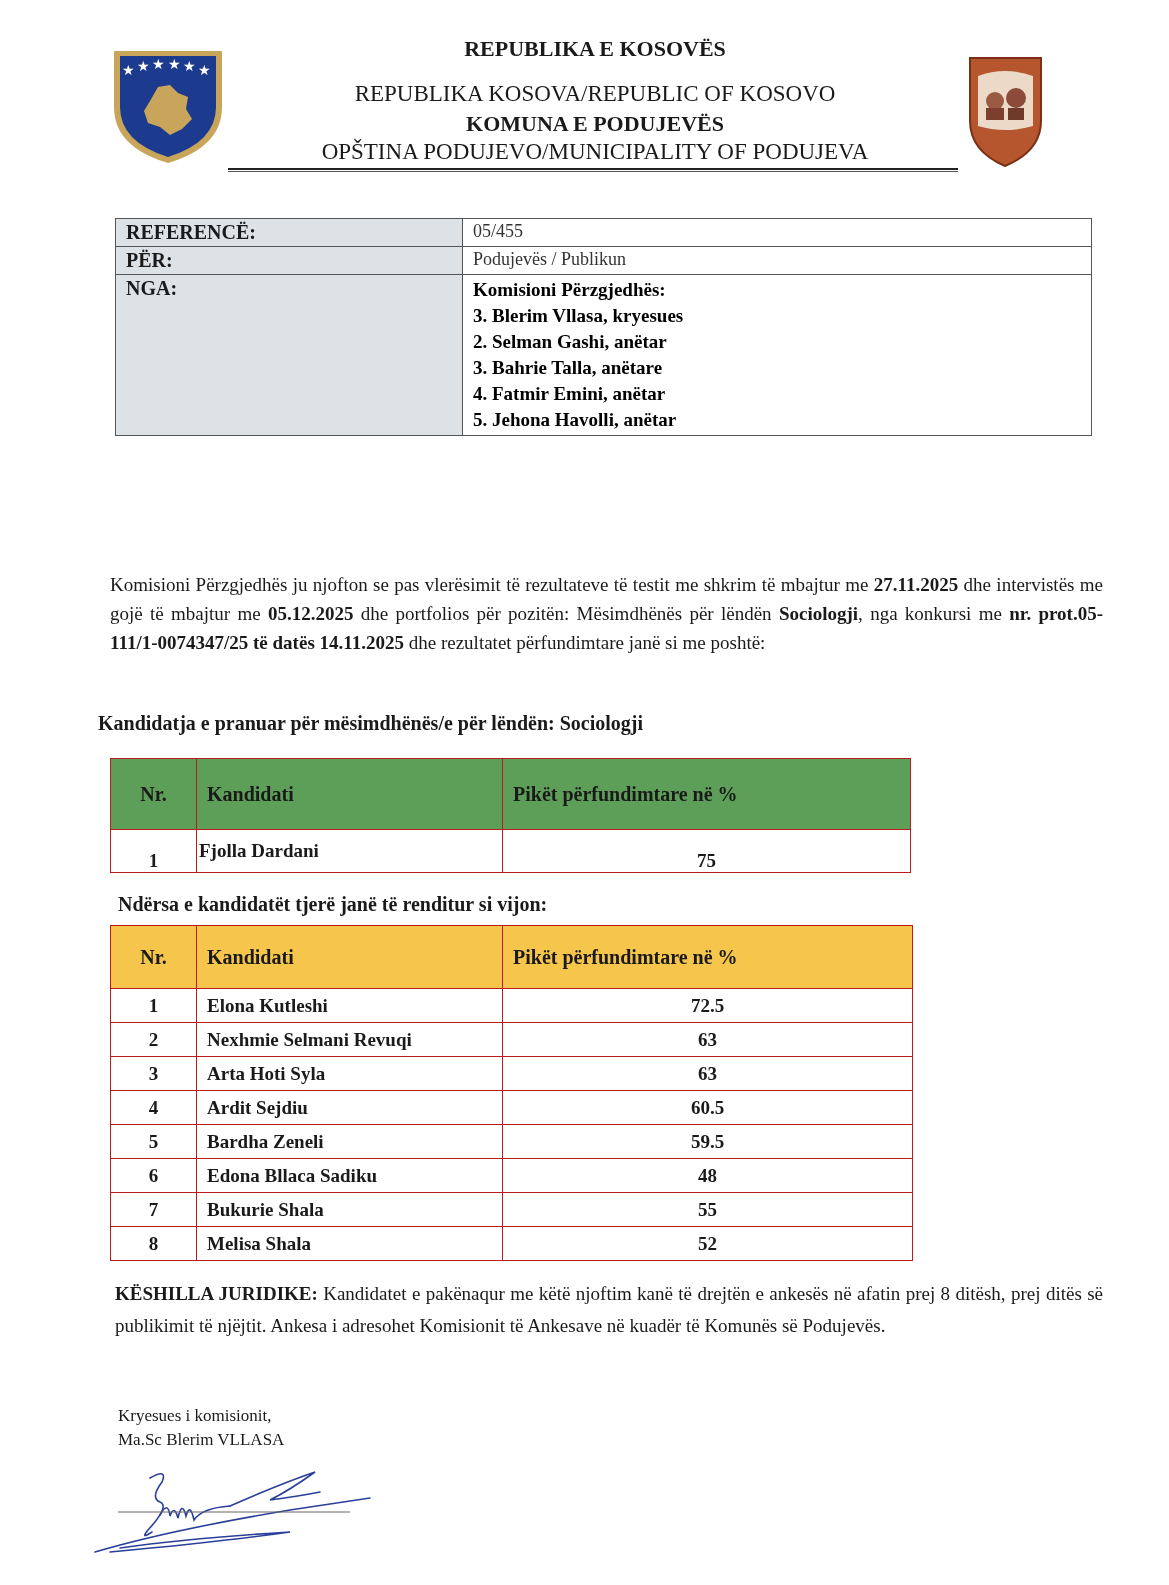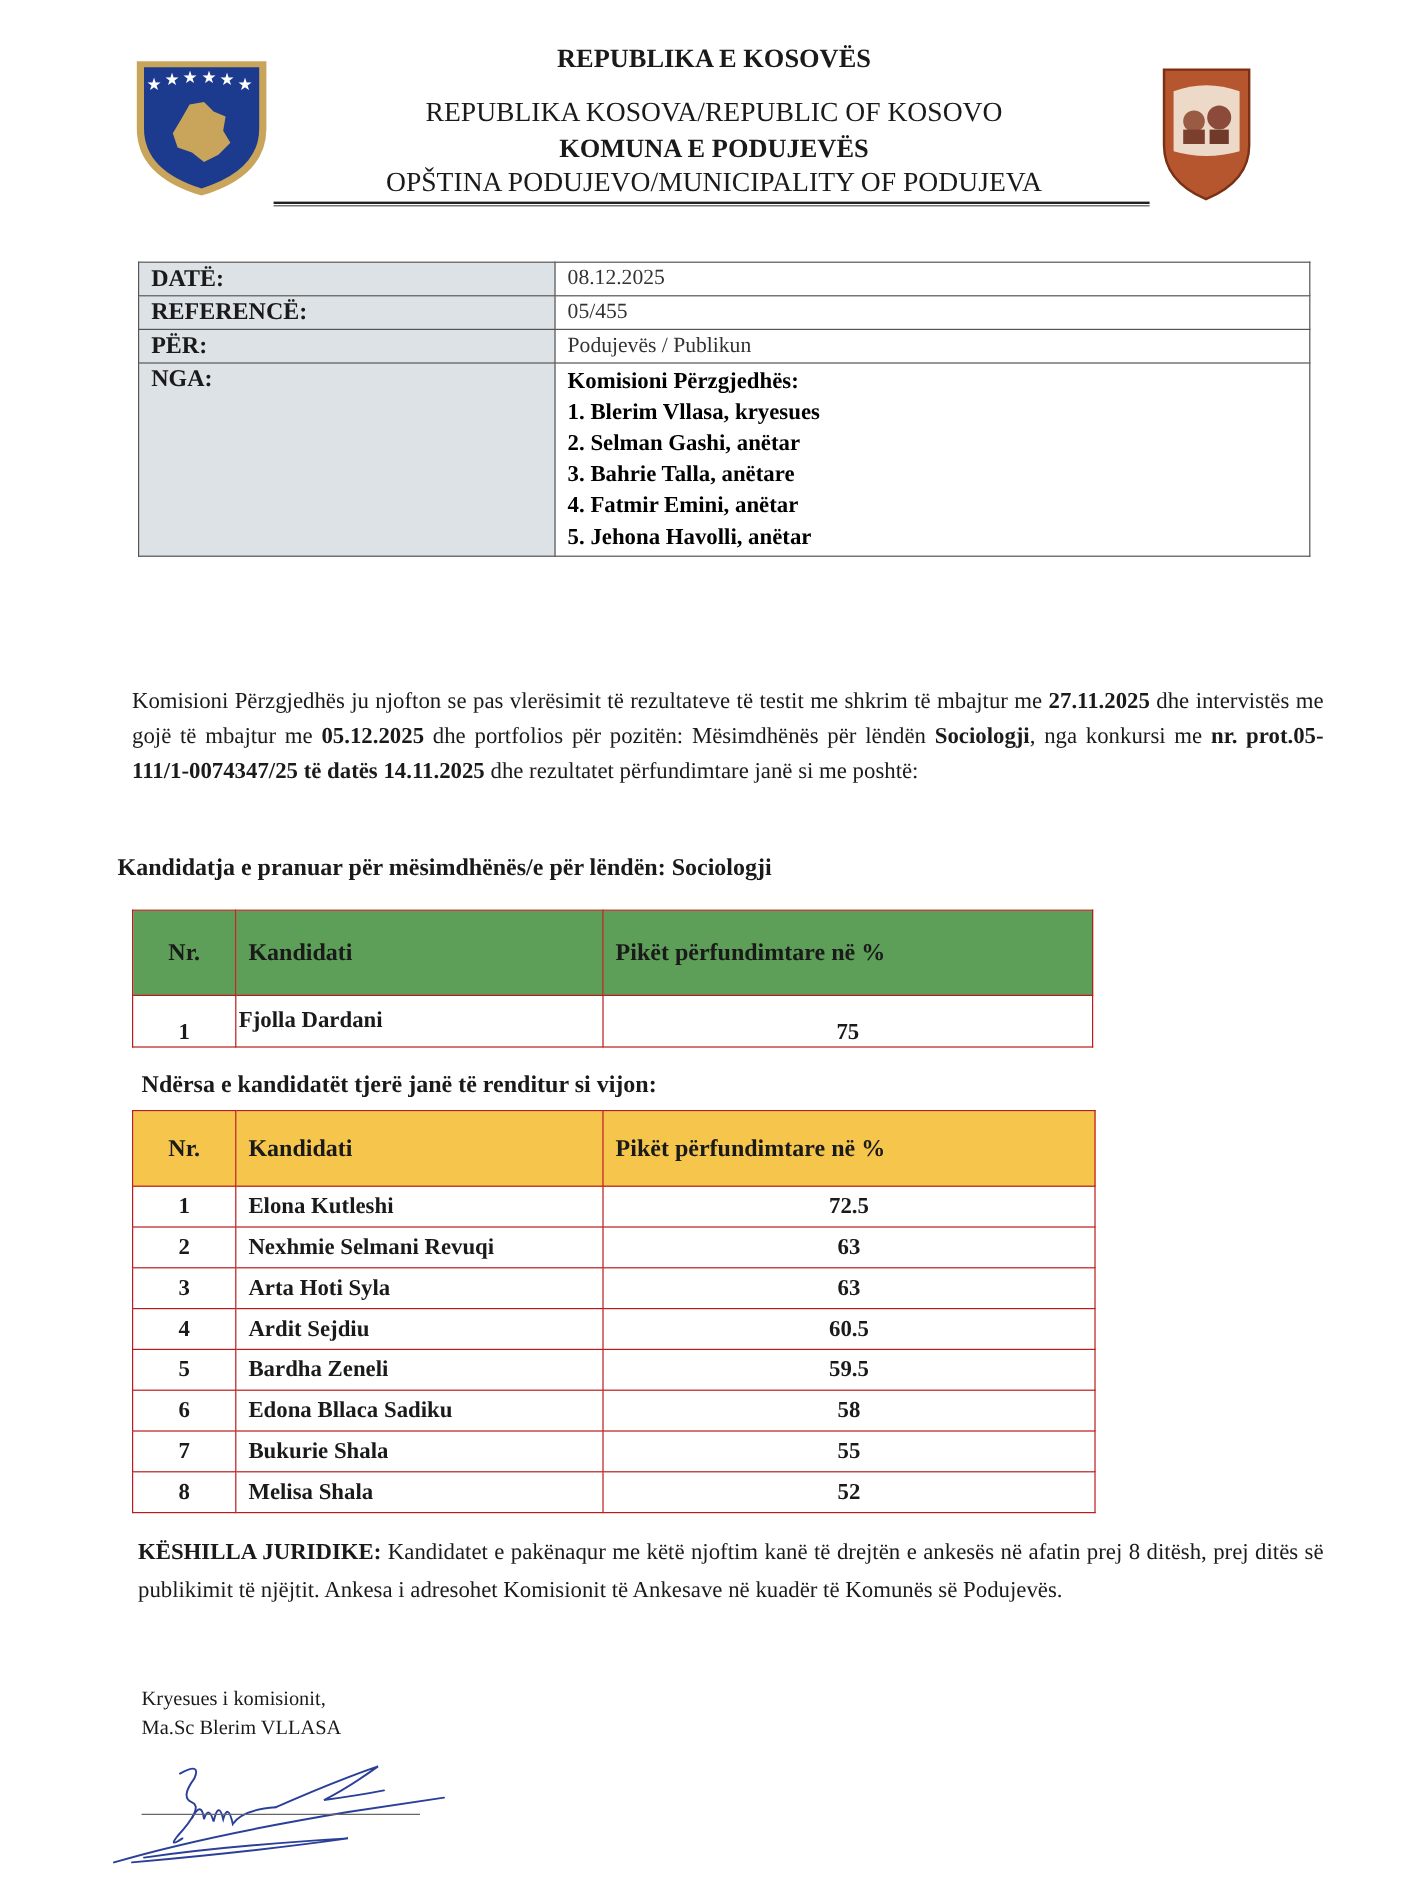--- a/index.html
+++ b/index.html
@@ -86,38 +86,34 @@
 </svg>
 
 <div id="h1" class="hdr-line">REPUBLIKA E KOSOVËS</div>
 <div id="h2" class="hdr-line">REPUBLIKA KOSOVA/REPUBLIC OF KOSOVO</div>
 <div id="h3" class="hdr-line">KOMUNA E PODUJEVËS</div>
 <div id="h4" class="hdr-line">OPŠTINA PODUJEVO/MUNICIPALITY OF PODUJEVA</div>
 <div id="hdr-rule" class="abs"></div>
 
 <table id="info-table" class="abs">
   <tbody>
-      <tr>
-    <td class="lbl">DATË:</td>
-    <td class="val">08.12.2025</td>
-  </tr>
   <tr>
     <td class="lbl">REFERENCË:</td>
     <td class="val">05/455</td>
   </tr>
   <tr>
     <td class="lbl">PËR:</td>
     <td class="val">Podujevës / Publikun</td>
   </tr>
   <tr>
     <td class="lbl">NGA:</td>
     <td class="val bold">
       <div class="nga-head">Komisioni Përzgjedhës:</div>
       <ul class="nga-list">
-        <li>1.  Blerim Vllasa, kryesues</li>
+        <li>3.  Blerim Vllasa, kryesues</li>
         <li>2.  Selman Gashi, anëtar</li>
         <li>3.  Bahrie Talla, anëtare</li>
         <li>4.  Fatmir Emini, anëtar</li>
         <li>5.  Jehona Havolli, anëtar</li>
       </ul>
     </td>
   </tr>
 </tbody>
   </table>
 
@@ -172,21 +168,21 @@
         <td class="c-score">60.5</td>
       </tr>
     <tr>
         <td class="c-nr">5</td>
         <td>Bardha Zeneli</td>
         <td class="c-score">59.5</td>
       </tr>
     <tr>
         <td class="c-nr">6</td>
         <td>Edona Bllaca Sadiku</td>
-        <td class="c-score">58</td>
+        <td class="c-score">48</td>
       </tr>
     <tr>
         <td class="c-nr">7</td>
         <td>Bukurie Shala</td>
         <td class="c-score">55</td>
       </tr>
     <tr>
         <td class="c-nr">8</td>
         <td>Melisa Shala</td>
         <td class="c-score">52</td>

